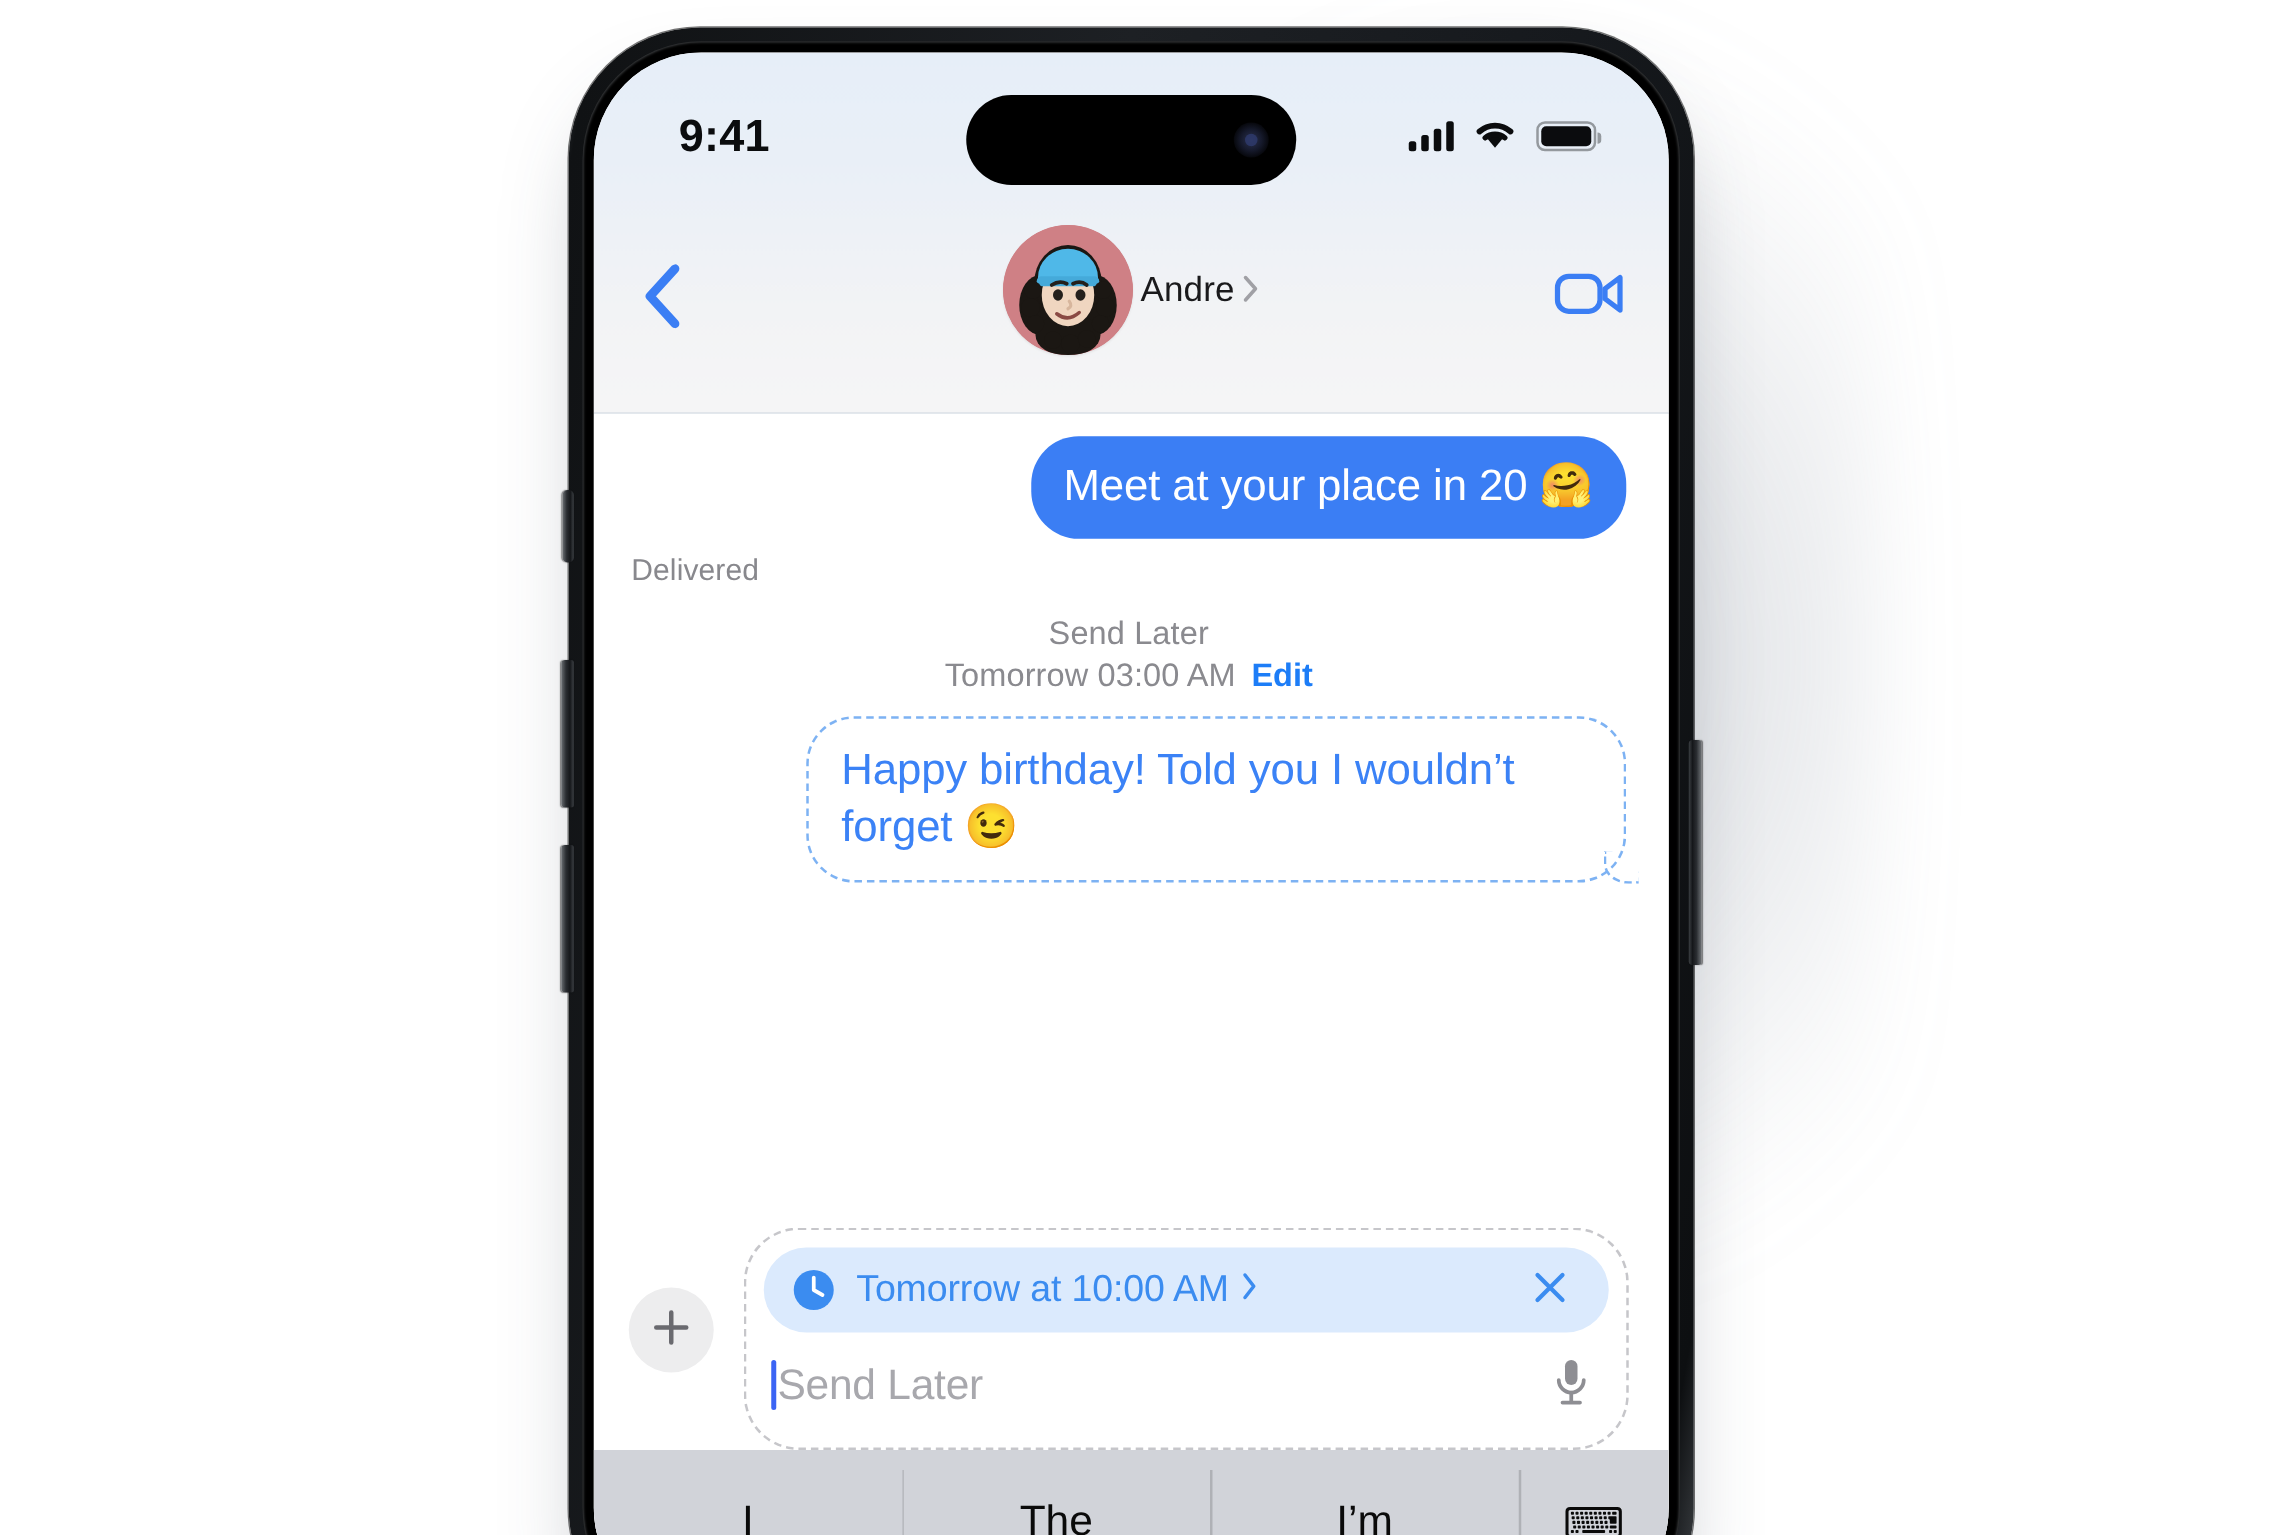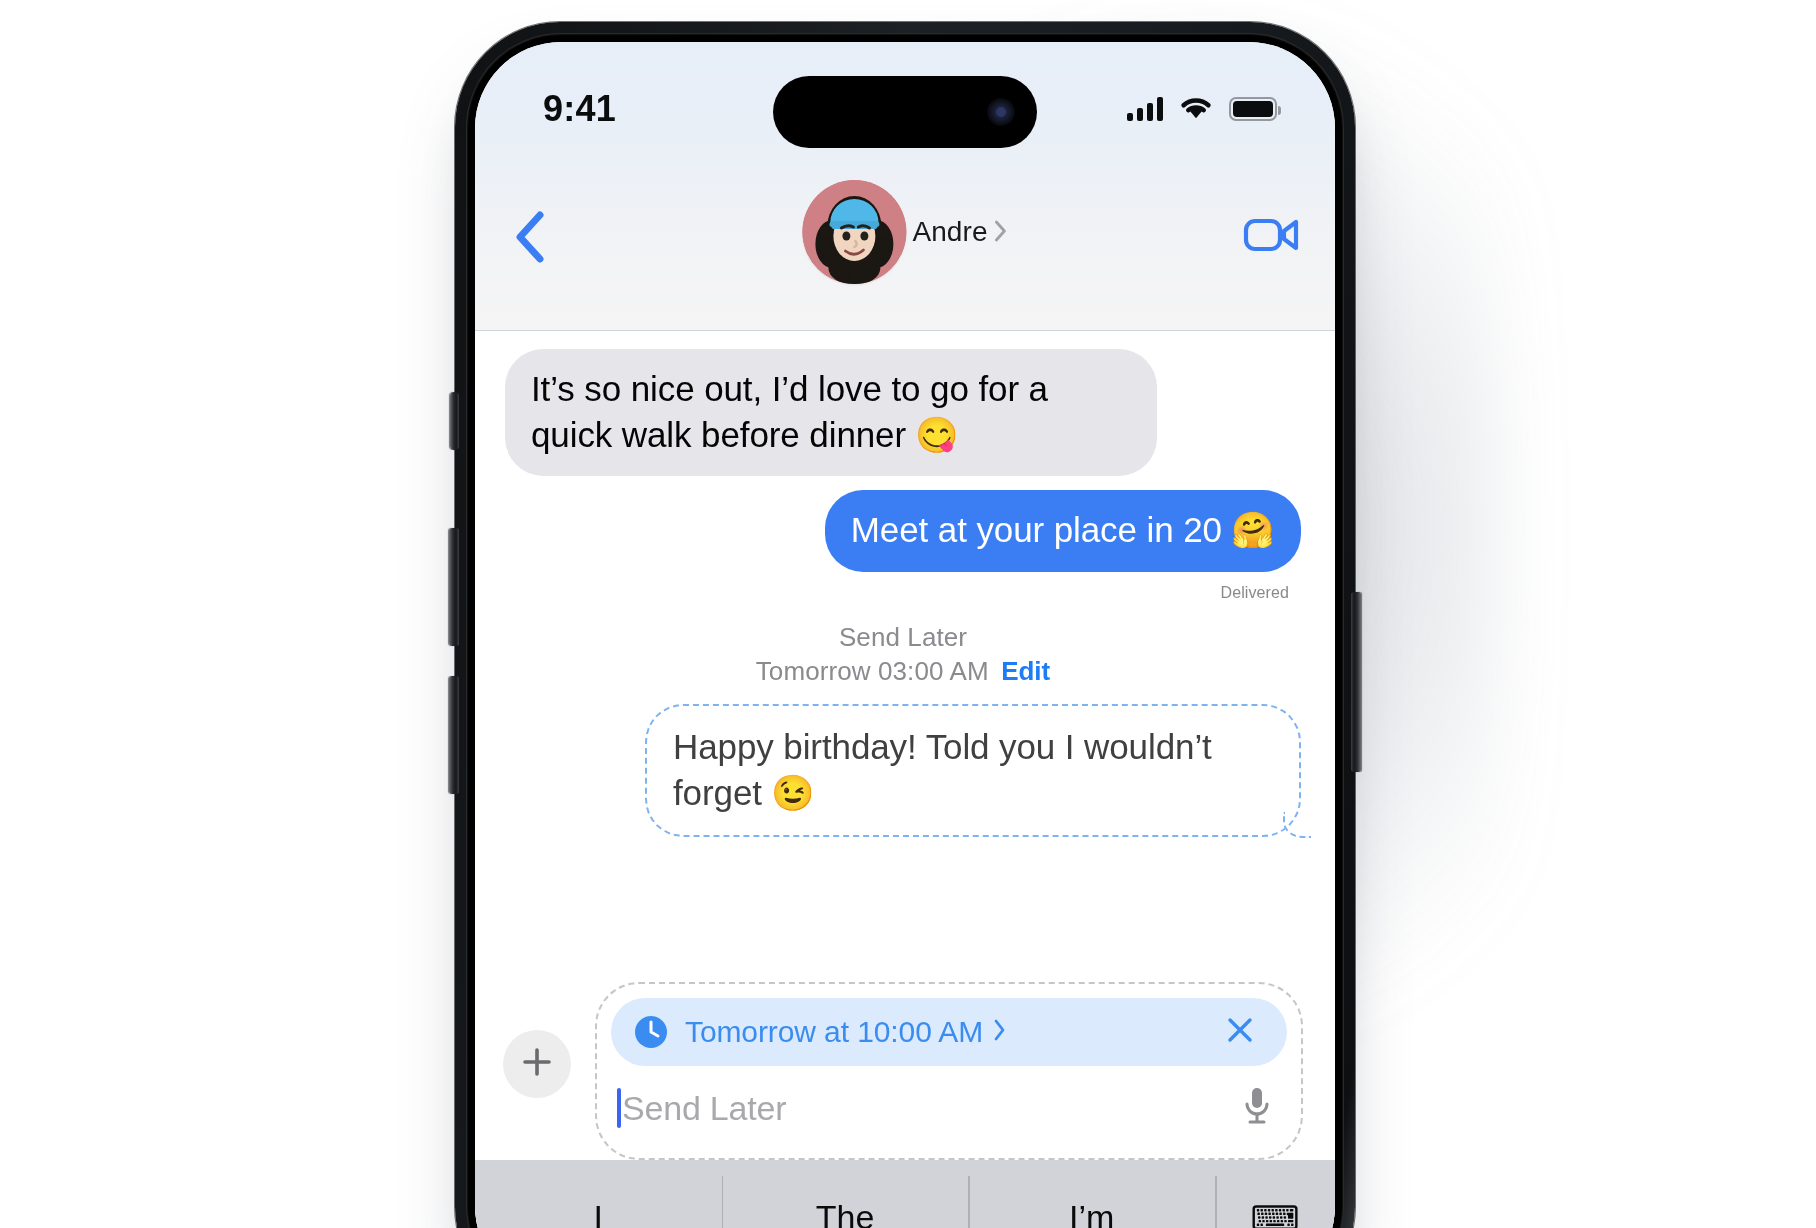--- a/index.html
+++ b/index.html
@@ -327,24 +327,23 @@
     bottom: 0;
     width: 22px;
     height: 26px;
     background: #ffffff;
     border-bottom-left-radius: 18px;
     z-index: 0;
   }
   .bubble-text { position: relative; z-index: 2; }
 
   .delivered {
-    text-align: right;
-    font-size: 16px;
+    font-size: 24px;
     color: #88888d;
-    margin: -2px 12px 18px 0;
+    margin: -2px 2px 18px 0;
     letter-spacing: 0.1px;
   }
 
   .send-later-head {
     text-align: center;
     margin: 10px 0 16px 0;
     line-height: 1.32;
   }
   .send-later-title {
     display: block;
@@ -361,21 +360,21 @@
     font-size: 26px;
     color: #1d7df7;
     font-weight: 700;
     margin-left: 8px;
   }
 
   .row.scheduled { justify-content: flex-end; margin-bottom: 30px; }
   .bubble.scheduled {
     background: #ffffff;
     border: 2.5px dashed #7db2f3;
-    color: #404040;
+    color: #3b82f6;
     max-width: 600px;
     padding: 18px 26px 20px 26px;
     border-radius: 38px;
   }
   .bubble.scheduled::after {
     content: "";
     position: absolute;
     right: -12px;
     bottom: -3px;
     width: 26px;
@@ -597,25 +596,20 @@
             <svg width="58" height="44" viewBox="0 0 58 44">
               <rect x="3" y="8" width="34" height="28" rx="9" stroke="#3b7ef4" stroke-width="4.2" fill="none"></rect>
               <path d="M41 18 L53 9 L53 35 L41 26 Z" stroke="#3b7ef4" stroke-width="4.2" fill="none" stroke-linejoin="round"></path>
             </svg>
           </span>
         </div>
       </div>
 
       <div class="conversation">
 
-        <div class="row in">
-          <div class="bubble in">
-            <span class="bubble-text">It’s so nice out, I’d love to go for a quick walk before dinner 😋</span>
-          </div>
-        </div>
 
 
         <div class="row out">
           <div class="bubble out tail">
             <span class="bubble-text">Meet at your place in 20 🤗</span>
           </div>
         </div>
 
         <div class="delivered">Delivered</div>
 

